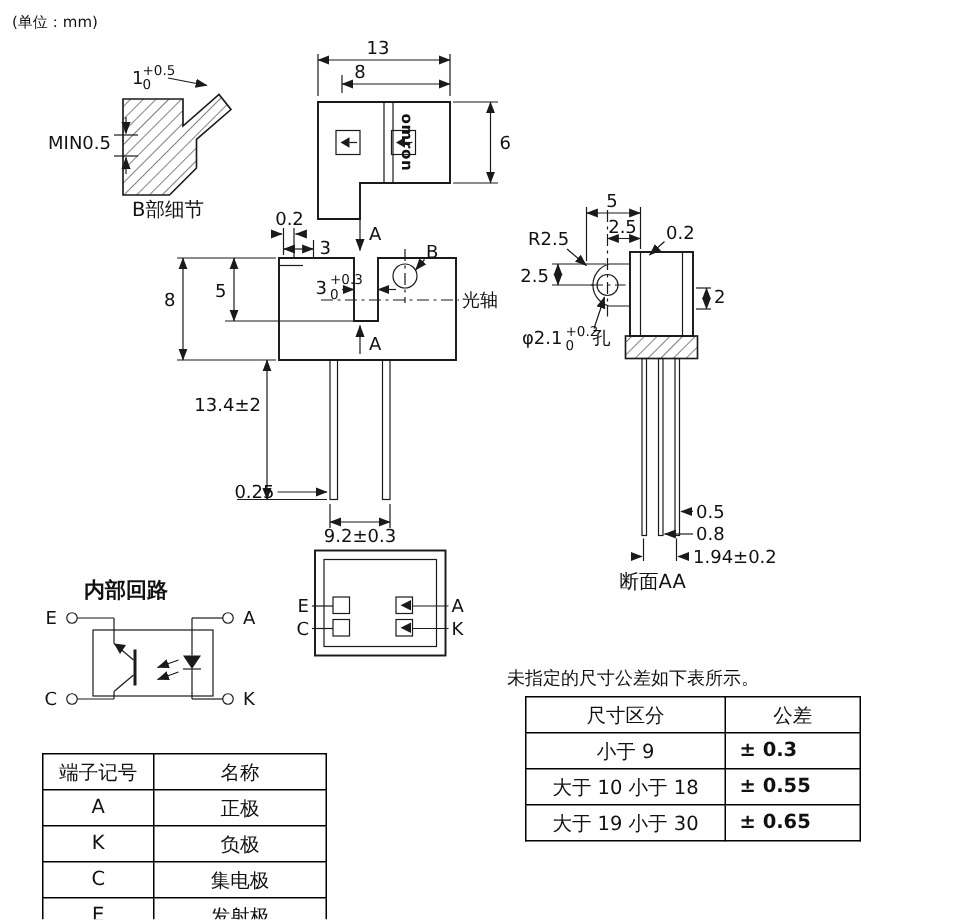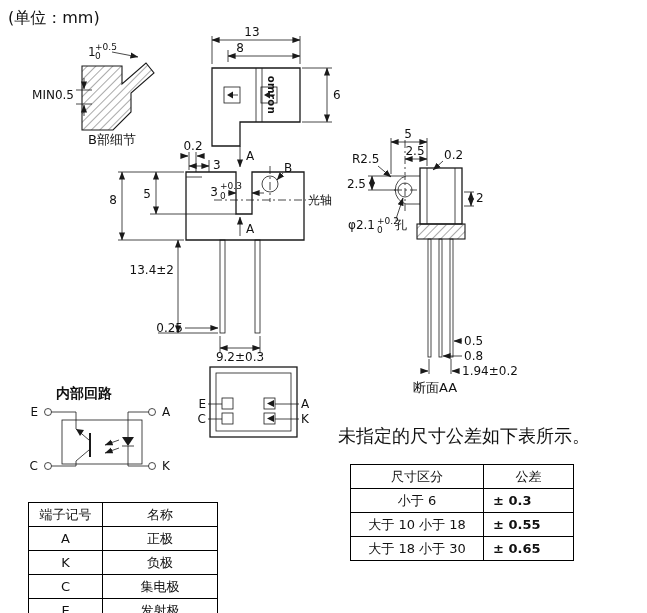--- a/index.html
+++ b/index.html
@@ -1,21 +1,21 @@
 <!DOCTYPE html>
 <html><head>
 <meta charset="utf-8">
 <style>
   * { margin:0; padding:0; box-sizing:border-box; }
   html,body { background:#fff; }
   body { font-family:"DejaVu Sans","Liberation Sans",sans-serif; color:#111; }
   #stage { position:relative; width:647px; height:613px; background:#ffffff; overflow:hidden; }
   .abs { position:absolute; }
-  #unit-label { left:8px; top:8px; font-size:16px;text-align:right; }
-  #tol-note { left:338px; top:424px; font-size:18px; }
+  #unit-label { left:8px; top:8px; font-size:10px;text-align:right; }
+  #tol-note { left:338px; top:444px; font-size:12px; }
 
   #drawing { position:absolute; left:0; top:0; }
   #drawing text { font-family:"DejaVu Sans","Liberation Sans",sans-serif; fill:#111; }
   .t9  { font-size:9px; }
   .t12 { font-size:12px; }
   .t13 { font-size:13px; }
   .tt  { font-size:14px; font-weight:bold; }
   .tb  { font-size:10px; font-weight:bold; letter-spacing:.5px; }
 
   .ol   { fill:none; stroke:#1a1a1a; stroke-width:1.3; }
@@ -291,27 +291,27 @@
         <col style="width:90px">
       </colgroup>
     <thead>
       <tr>
         <th>尺寸区分</th>
         <th>公差</th>
       </tr>
     </thead>
     <tbody>
       <tr>
-        <td>小于 6</td>
+        <td>小于 9</td>
         <td class="val">± 0.3</td>
       </tr>
       <tr>
         <td>大于 10 小于 18</td>
         <td class="val">± 0.55</td>
       </tr>
       <tr>
-        <td>大于 18 小于 30</td>
+        <td>大于 19 小于 30</td>
         <td class="val">± 0.65</td>
       </tr>
     </tbody>
   </table>
 
 </div>
 
 </body></html>

